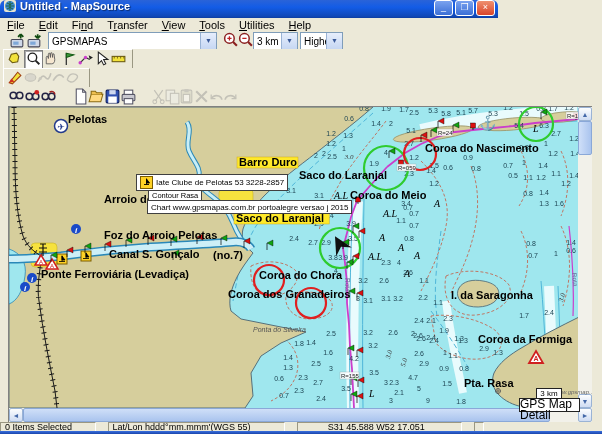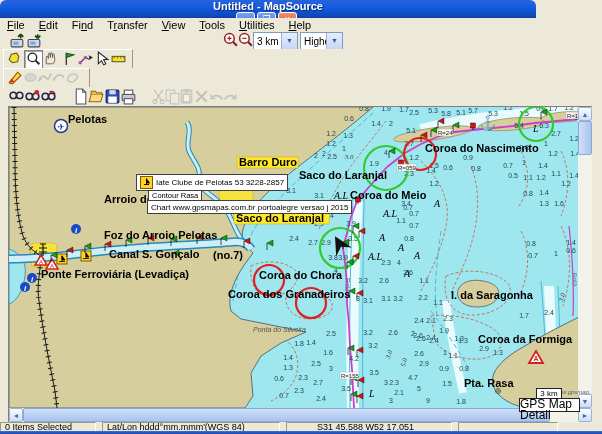--- a/index.html
+++ b/index.html
@@ -1,20 +1,20 @@
 <!DOCTYPE html>
 <html><head>
 <meta charset="utf-8">
 <style>
   html,body{margin:0;padding:0;}
   body{width:602px;height:434px;position:relative;background:#ece9d8;font-family:"Liberation Sans",sans-serif;overflow:hidden;}
   
-  .titlebar{position:absolute;left:0;top:0;width:536px;height:18px;
+  .titlebar{position:absolute;left:0;top:0;width:498px;height:18px;
     background:linear-gradient(#2a63d8,#135ce6 40%,#1048b8 90%,#0d3da0);
-    border-radius:6px 6px 0 0;display:flex;align-items:center;color:#fff;flex-direction:column;}
+    border-radius:6px 6px 0 0;display:flex;color:#fff;}
   .titlebar .appicon{width:12px;height:12px;margin:0 4px 0 4px;}
   .titlebar .ttext{font-size:11px;font-weight:bold;text-shadow:1px 1px 1px #0a2a6a;flex:1;}
   .winbtns{display:flex;gap:2px;margin-right:3px;}
   .winbtn{width:17px;height:14px;border:1px solid #fff;border-radius:3px;
     background:linear-gradient(#7aa2ef,#3b6fd6);color:#fff;font-size:9px;line-height:12px;text-align:center;}
   .winbtn.close{background:linear-gradient(#ef9070,#d9452a);}
   
   .menubar{position:absolute;left:0;top:18px;width:602px;height:14px;background:#ece9d8;border-bottom:1px solid #d8d4c0;display:flex;align-items:center;}
   .menuitem{font-size:11px;padding:0 7px;color:#000;}
   .menuitem u{text-decoration:underline;}
@@ -38,21 +38,21 @@
   .vthumb{position:absolute;left:0;top:14px;width:14px;height:34px;background:linear-gradient(90deg,#cfdff8,#aac4ee);border:1px solid #8aa8d8;border-radius:2px;box-sizing:border-box;}
   .hthumb{position:absolute;left:14px;top:0;width:527px;height:14px;background:linear-gradient(#cfdff8,#aac4ee);border:1px solid #8aa8d8;border-radius:2px;box-sizing:border-box;}
   
   .tip{position:absolute;background:#fff;border:1px solid #404040;font-size:8px;color:#000;padding:1px 3px;white-space:nowrap;display:flex;align-items:center;z-index:30;}
   .tip .mic{width:11px;height:11px;background:#ffd225;border:1px solid #7a5c00;margin-right:3px;display:inline-block;position:relative;}
   .tip .mic svg{position:absolute;left:0;top:0;}
   .scalebox{position:absolute;left:536px;top:388px;width:24px;height:11px;background:#fff;border:1px solid #222;font-size:8px;text-align:center;line-height:10px;z-index:25;}
   .watermark{position:absolute;left:562px;top:389px;font-size:6px;color:#666;font-style:italic;z-index:25;}
   .detailbox{position:absolute;left:519px;top:398px;width:59px;height:12px;background:#fff;border:1px solid #222;font-size:12px;text-align:left;line-height:11px;z-index:25;}
   
-  .statusbar{position:absolute;left:0;top:422px;width:558px;height:9px;background:#ece9d8;display:flex;gap:6px;padding-top:0px;}
+  .statusbar{position:absolute;left:0;top:422px;width:484px;height:9px;background:#ece9d8;display:flex;gap:12px;padding-top:0px;}
   .scell{border:1px solid;border-color:#9a9782 #fff #fff #9a9782;font-size:9px;padding:0 4px;color:#000;line-height:9px;height:9px;}
   .bluestrip{position:absolute;left:0;top:431px;width:602px;height:3px;background:linear-gradient(#3a70e0,#1a45aa);}
   
   .dep{font:7px "Liberation Sans",sans-serif;fill:#1e4553;}
   .depi{font:italic 7px "Liberation Serif",serif;fill:#3a3a3a;}
   .let{font:italic 10px "Liberation Serif",serif;fill:#000;}
   .lblb{font:bold 11px "Liberation Sans",sans-serif;fill:#000;}
   .lblg{font:italic 7px "Liberation Sans",sans-serif;fill:#555;}
   .rlb{font:6px "Liberation Sans",sans-serif;fill:#222;}
   .rota{font:6.5px "Liberation Sans",sans-serif;fill:#666a9a;}
@@ -92,20 +92,24 @@
         <rect x="4" y="9" width="5" height="3" fill="#7fa8d8"></rect>
         <path d="M11,6 v-4 m0,0 l-2.5,2.5 m2.5,-2.5 l2.5,2.5" stroke="#104a10" stroke-width="1.6" fill="none"></path>
       </svg>
   </div>
   <div class="tbtn" style="left:26px;top:1px;">
     <svg viewBox="0 0 16 16">
         <rect x="2" y="7" width="11" height="7" rx="1" fill="#cfd8e8" stroke="#445"></rect>
         <rect x="4" y="9" width="5" height="3" fill="#7fa8d8"></rect>
         <path d="M11,2 v4 m0,0 l-2.5,-2.5 m2.5,2.5 l2.5,-2.5" stroke="#104a10" stroke-width="1.6" fill="none"></path>
       </svg>
+  </div>
+  <div class="combo" style="left:48px;top:1px;width:167px;">
+    <span class="ctext">GPSMAPAS</span>
+    <span class="cbtn">▼</span>
   </div>
   <div class="tbtn" style="left:222px;top:1px;">
     <svg viewBox="0 0 16 16">
         <circle cx="7" cy="6" r="4.5" fill="#fff" stroke="#8b2020" stroke-width="1.4"></circle>
         <path d="M10.5,9.5 L14,13" stroke="#8b2020" stroke-width="2"></path>
         <path d="M5,6 h4 M7,4 v4" stroke="#c02020" stroke-width="1.2"></path>
       </svg>
   </div>
   <div class="tbtn" style="left:237px;top:1px;">
     <svg viewBox="0 0 16 16">
@@ -773,17 +777,17 @@
 <div class="tip" style="left:147px;top:200px;height:10px;z-index:31;">
   <span>Chart www.gpsmapas.com.br portoalegre versao j 2015</span>
 </div>
 
 <div class="scalebox"><span>3 km</span></div>
 <div class="watermark">w.gpsmap..</div>
 <div class="detailbox"><span>GPS Map Detail</span></div>
 
 <div class="statusbar">
   <span class="scell" style="width:86px;">0 Items Selected</span>
-  <span class="scell" style="width:168px;">Lat/Lon hddd°mm.mmm'(WGS 84)</span>
+  <span class="scell" style="width:168px;">Lat/Lon hddd°mm.mmm'(WGS 55)</span>
   <span class="scell" style="width:130px;padding-left:30px;">S31 45.588 W52 17.051</span>
   <span class="scell" style="flex:1;"></span>
 </div>
 <div class="bluestrip"></div>
 
 </body></html>

